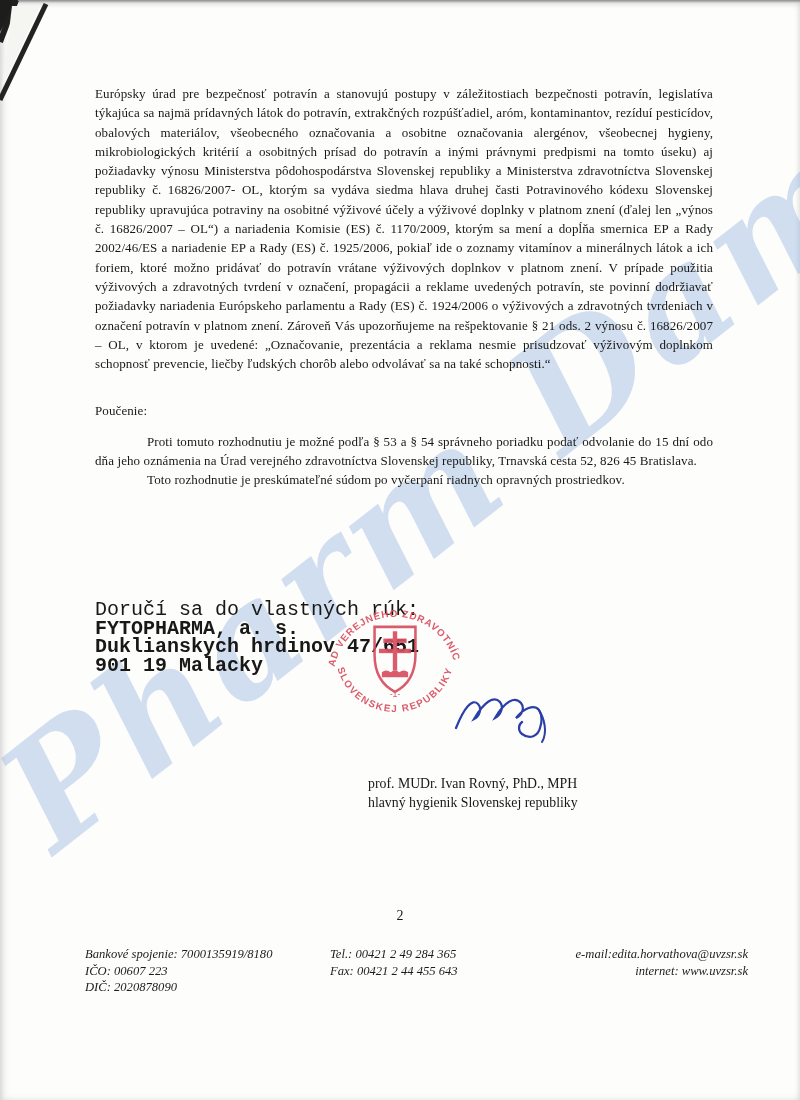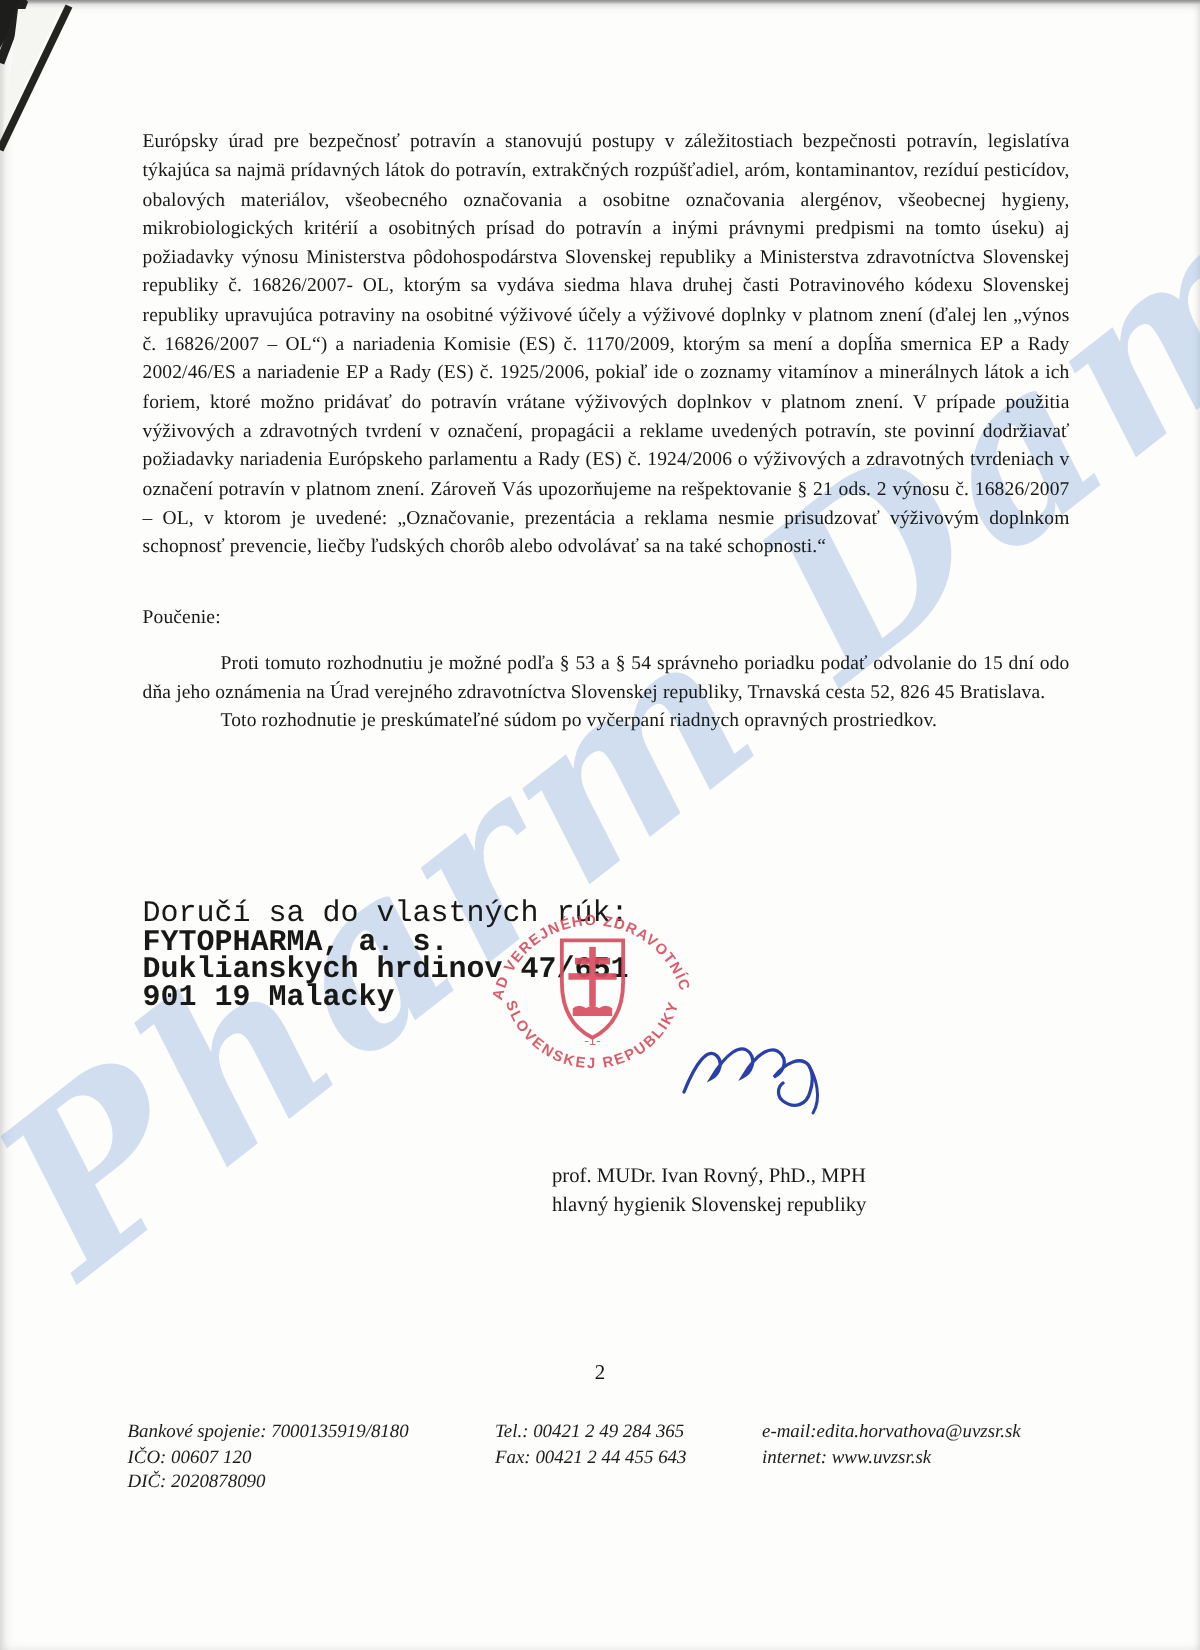--- a/index.html
+++ b/index.html
@@ -31,21 +31,21 @@
   .signature{position:absolute;left:452px;top:688px;width:115px;height:58px;}
   .signer{position:absolute;left:368px;top:774px;color:#181816;font-size:13.8px;line-height:19px;}
   .pagenum{position:absolute;left:0;top:908px;width:800px;text-align:center;
         color:#181816;font-size:14px;}
   
   .footer{position:absolute;top:946px;left:0;width:800px;color:#1c1c1a;
         font-size:12.6px;font-style:italic;line-height:16.5px;}
   .f-col{position:absolute;top:0;}
   .f-left{left:85px;width:240px;}
   .f-mid{left:330px;width:190px;}
-  .f-right{left:508px;width:240px;}
+  .f-right{left:508px;width:240px;text-align:right;}
 </style>
 </head>
 <body>
 
 <div class="page">
 
   <div class="scan-top-edge"></div>
 
   <svg class="corner-fold" viewBox="0 0 70 110">
     <polygon points="0,0 18,0 0,32" fill="#1d1d1b"></polygon>
@@ -101,21 +101,21 @@
   <div class="signer">
     <div>prof. MUDr. Ivan Rovný, PhD., MPH</div>
     <div>hlavný hygienik Slovenskej republiky</div>
   </div>
 
   <div class="pagenum">2</div>
 
   <div class="footer">
     <div class="f-col f-left">
       <div>Bankové spojenie: 7000135919/8180</div>
-      <div>IČO: 00607 120</div>
+      <div>IČO: 00607 223</div>
       <div>DIČ: 2020878090</div>
     </div>
     <div class="f-col f-mid">
       <div>Tel.: 00421 2 49 284 365</div>
       <div>Fax: 00421 2 44 455 643</div>
     </div>
     <div class="f-col f-right">
       <div>e-mail:edita.horvathova@uvzsr.sk</div>
       <div>internet: www.uvzsr.sk</div>
     </div>

